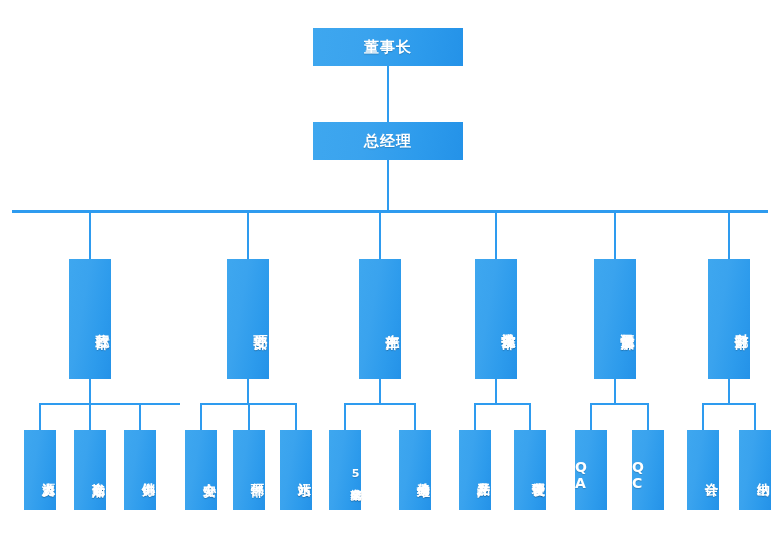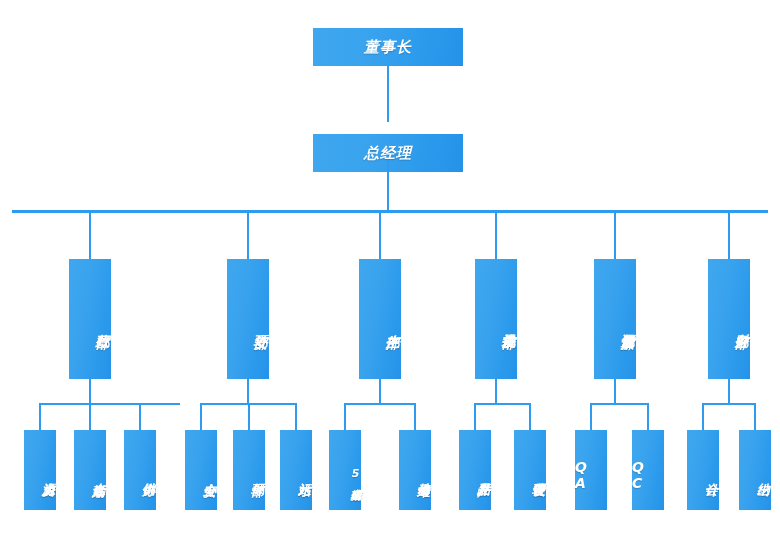--- a/index.html
+++ b/index.html
@@ -26,33 +26,32 @@
     position:absolute;
     background:linear-gradient(100deg,#3ea7ef 0%,#3aa3ee 35%,#2d9bec 70%,#2492e8 100%);
     color:#ffffff;
     box-sizing:border-box;
     display:flex;
     align-items:center;
     justify-content:center;
     text-align:center;
     letter-spacing:0px;
     text-shadow:0 1px 1px rgba(0,0,0,0.18);
-    font-style:italic;
   }
 
   
   .box.top{
     width:150px;height:38px;
     left:313px;
     font-size:15px;
     font-weight:700;
     letter-spacing:1px;
   }
   #box-chairman{top:28px;}
-  #box-gm{top:134px;}
+  #box-gm{top:122px;}
 
   
   .box.dept{
     width:42px;height:120px;
     top:259px;
     font-size:14px;
     font-weight:700;
     writing-mode:vertical-rl;
     text-orientation:upright;
     line-height:1.22;

